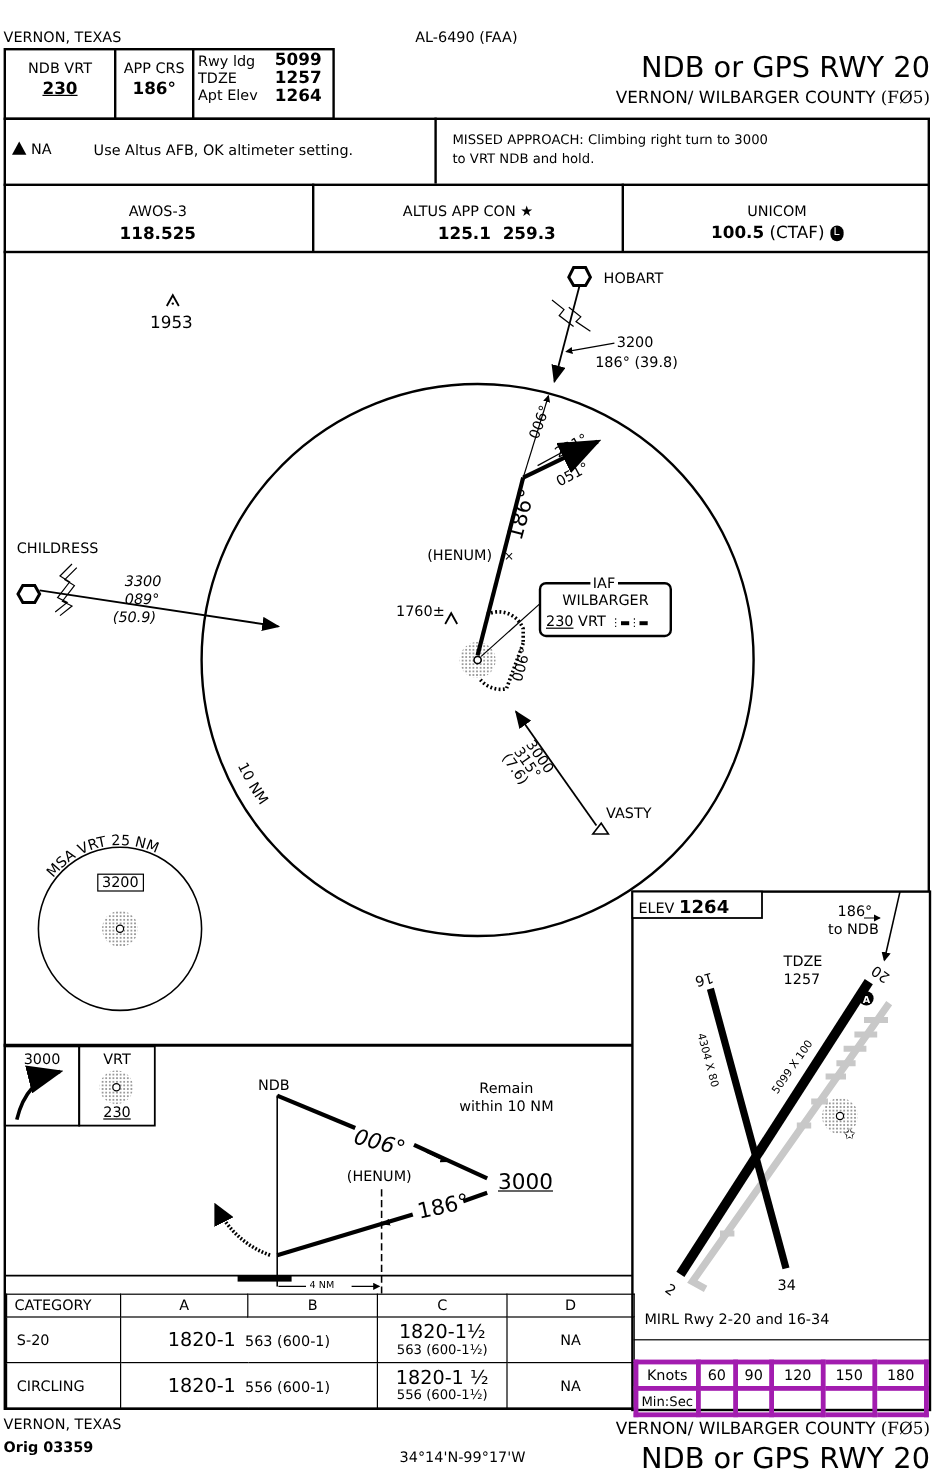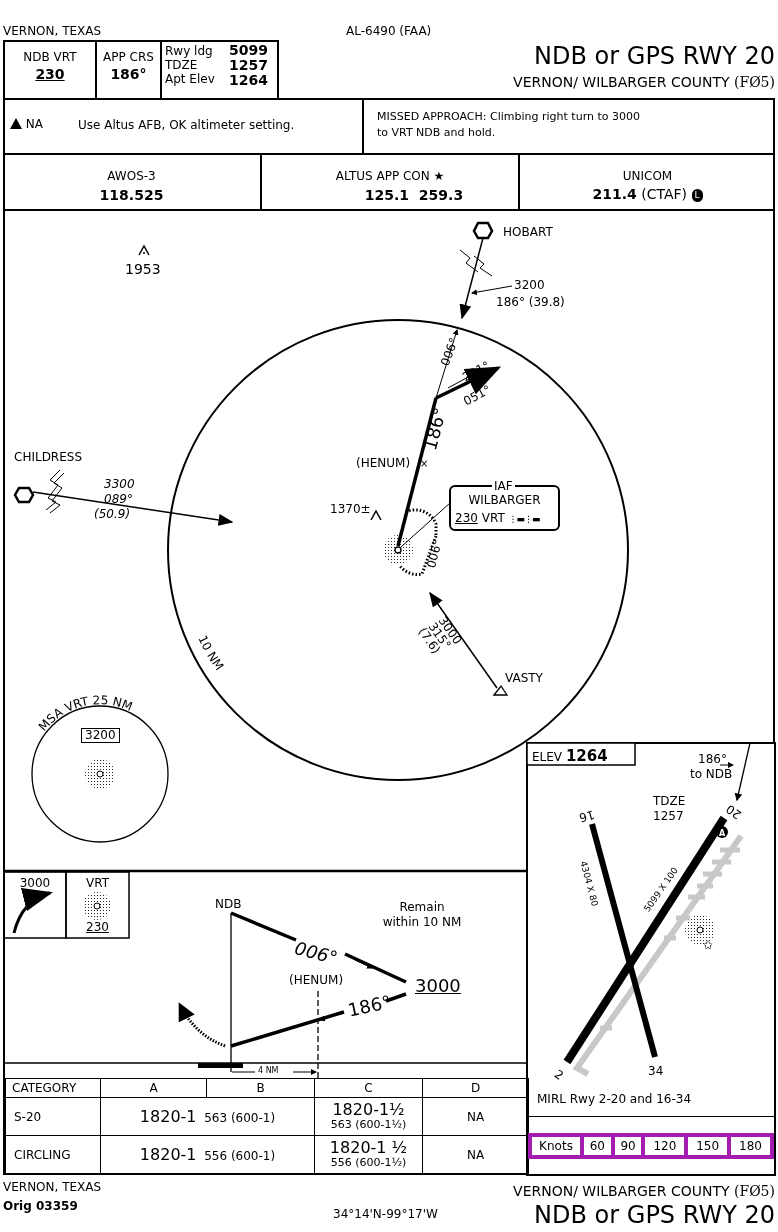--- a/index.html
+++ b/index.html
@@ -64,21 +64,21 @@
 </div>
 
 <div class="hline" style="left:3px;top:209px;width:772px;"></div>
 <div class="vline" style="left:518px;top:153px;height:57px;"></div>
 <div class="abs t c" style="left:3px;top:169px;width:257px;font-size:12px;">AWOS-3</div>
 <div class="abs t c b" style="left:3px;top:187px;width:257px;font-size:14px;">118.525</div>
 <div class="abs t c" style="left:262px;top:169px;width:256px;font-size:12px;">ALTUS APP CON ★</div>
 <div class="abs t c b" style="left:262px;top:187px;width:304px;font-size:14px;white-space:pre;">125.1  259.3</div>
 <div class="abs t c" style="left:520px;top:169px;width:255px;font-size:12px;">UNICOM</div>
 <div class="abs t c" style="left:520px;top:186px;width:255px;font-size:14px;">
-  <span class="b">211.4</span>
+  <span class="b">100.5</span>
   <span style="font-size:14px;">(CTAF)</span>
   <span style="display:inline-block;width:11px;height:13px;border-radius:6px;background:#000;color:#fff;font-size:9px;line-height:13px;vertical-align:middle;">L</span>
 </div>
 
 <svg class="abs" style="left:0;top:0;" width="778" height="1232">
   <defs>
     <marker id="ah" markerWidth="10" markerHeight="8" refX="9" refY="4" orient="auto">
         <path d="M0,0 L10,4 L0,8 z" fill="#000"></path>
       </marker>
     <marker id="ahb" markerWidth="6" markerHeight="6" refX="5" refY="3" orient="auto">
@@ -186,21 +186,21 @@
 <div class="abs t" style="left:14px;top:450px;font-size:12px;">CHILDRESS</div>
 <div class="abs t" style="left:104px;top:477px;font-size:12px;font-style:italic;">3300</div>
 <div class="abs t" style="left:104px;top:492px;font-size:12px;font-style:italic;">089°</div>
 <div class="abs t" style="left:94px;top:507px;font-size:12px;font-style:italic;">(50.9)</div>
 
 <div class="abs t" style="left:438px;top:363px;font-size:12px;transform:rotate(-70deg);transform-origin:left top;">006°</div>
 <div class="abs t" style="left:460px;top:372px;font-size:12px;transform:rotate(-28deg);transform-origin:left top;">231°</div>
 <div class="abs t" style="left:461px;top:396px;font-size:12px;transform:rotate(-28deg);transform-origin:left top;">051°</div>
 <div class="abs t" style="left:419px;top:447px;font-size:18px;transform:rotate(-75deg);transform-origin:left top;">186°</div>
 <div class="abs t" style="left:356px;top:456px;font-size:12px;">(HENUM)</div>
-<div class="abs t" style="left:330px;top:502px;font-size:12px;">1370±</div>
+<div class="abs t" style="left:330px;top:502px;font-size:12px;">1760±</div>
 
 <div class="abs" style="left:449px;top:485px;width:111px;height:46px;border:2px solid #000;border-radius:6px;box-sizing:border-box;background:#fff;"></div>
 <div class="abs t" style="left:492px;top:479px;font-size:12px;background:#fff;padding:0 2px;">IAF</div>
 <div class="abs t c" style="left:449px;top:493px;width:111px;font-size:12px;">WILBARGER</div>
 <div class="abs t" style="left:455px;top:511px;font-size:12px;">
   <span style="text-decoration:underline;">230</span>
   <span>VRT</span>
   <span style="font-size:9px;letter-spacing:-1px;">⋮▬⋮▬</span>
 </div>
 <div class="abs t" style="left:424px;top:566px;font-size:12px;transform:rotate(-75deg);transform-origin:left top;">006°</div>
@@ -274,20 +274,28 @@
 <table class="speed">
   <tbody>
       <tr>
     <td style="width:48px;">Knots</td>
     <td>60</td>
     <td>90</td>
     <td>120</td>
     <td>150</td>
     <td>180</td>
   </tr>
+  <tr>
+    <td style="font-size:11px;">Min:Sec</td>
+    <td></td>
+        <td></td>
+        <td></td>
+        <td></td>
+        <td></td>
+  </tr>
 </tbody>
   </table>
 
 <div class="abs t" style="left:3px;top:1180px;font-size:12px;">VERNON, TEXAS</div>
 <div class="abs t" style="left:3px;top:1199px;font-size:12px;font-weight:bold;">Orig 03359</div>
 <div class="abs t" style="left:333px;top:1207px;font-size:12px;">34°14'N-99°17'W</div>
 <div class="abs t" style="right:3px;top:1183px;font-size:14px;">
   <span>VERNON/ WILBARGER COUNTY</span>
   <span style="font-family:'DejaVu Serif',serif;">(FØ5)</span>
 </div>

